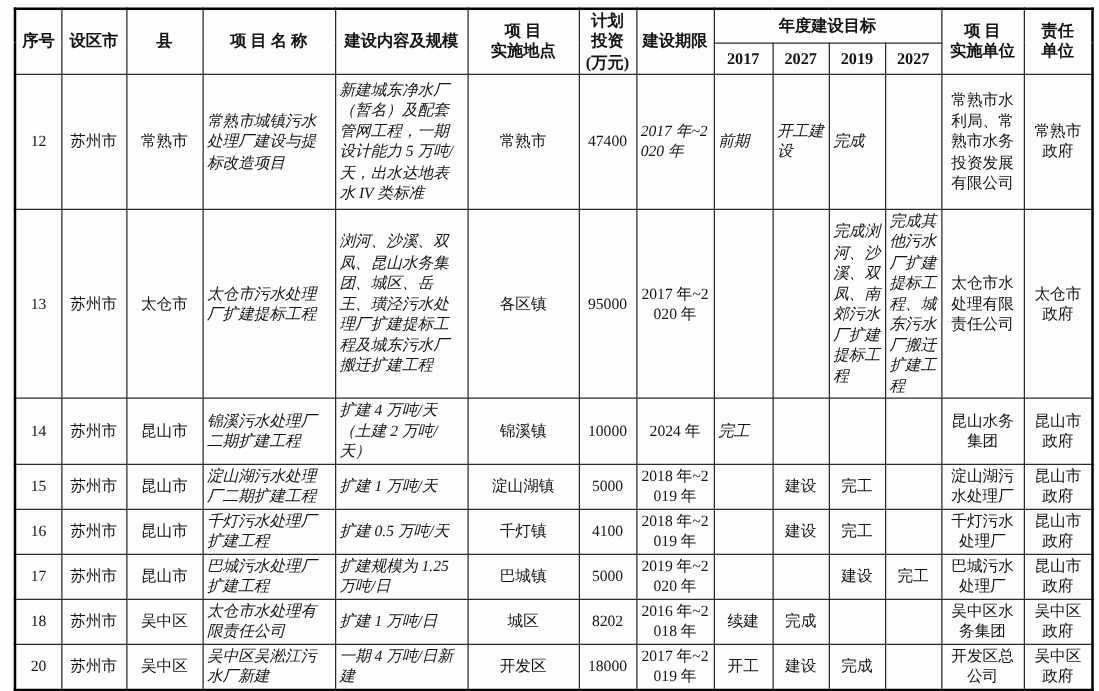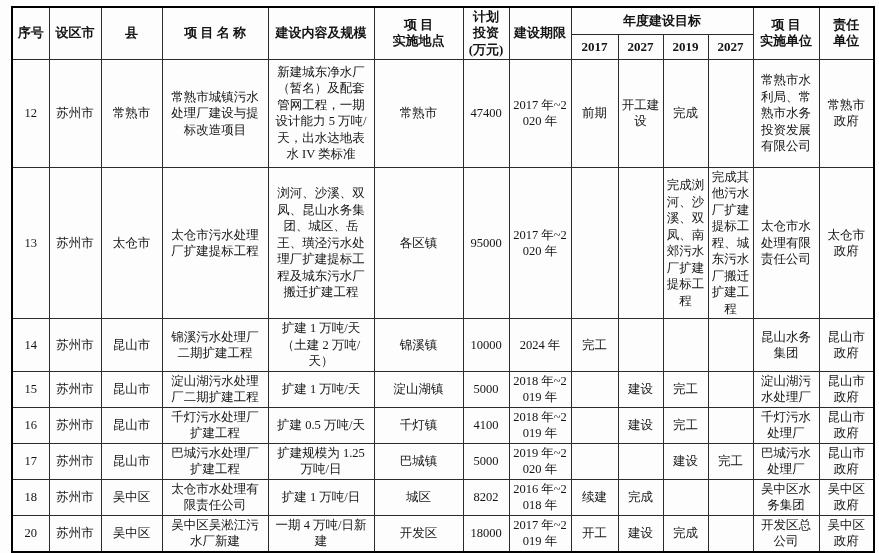--- a/index.html
+++ b/index.html
@@ -21,21 +21,21 @@
     overflow:hidden;
     box-sizing:border-box;
   }
   thead th{
     font-weight:bold;text-align:center;
     font-size:13px;line-height:1.25;
   }
   td{
     font-size:12.5px;line-height:1.32;text-align:center;
   }
-  td.l{text-align:center;}
+  td.l{text-align:left;font-style:italic;}
   tr.h1{height:27px;}
   tr.h2{height:25px;}
   tr.r-12{height:108px;}
   tr.r-13{height:145px;}
   tr.r-s{height:36px;}
   .hline{display:block;}
 </style>
 </head>
 <body>
 
@@ -122,21 +122,21 @@
         <td class="l">完成浏河、沙溪、双凤、南郊污水厂扩建提标工程</td>
         <td class="l">完成其他污水厂扩建提标工程、城东污水厂搬迁扩建工程</td>
         <td>太仓市水处理有限责任公司</td>
         <td>太仓市政府</td>
       </tr>
       <tr class="r-s">
         <td>14</td>
         <td>苏州市</td>
         <td>昆山市</td>
         <td class="l">锦溪污水处理厂二期扩建工程</td>
-        <td class="l">扩建 1 万吨/天（土建 2 万吨/天）</td>
+        <td class="l">扩建 4 万吨/天（土建 2 万吨/天）</td>
         <td>锦溪镇</td>
         <td>10000</td>
         <td>2024 年</td>
         <td class="l">完工</td>
         <td></td>
         <td></td>
         <td></td>
         <td>昆山水务集团</td>
         <td>昆山市政府</td>
       </tr>

